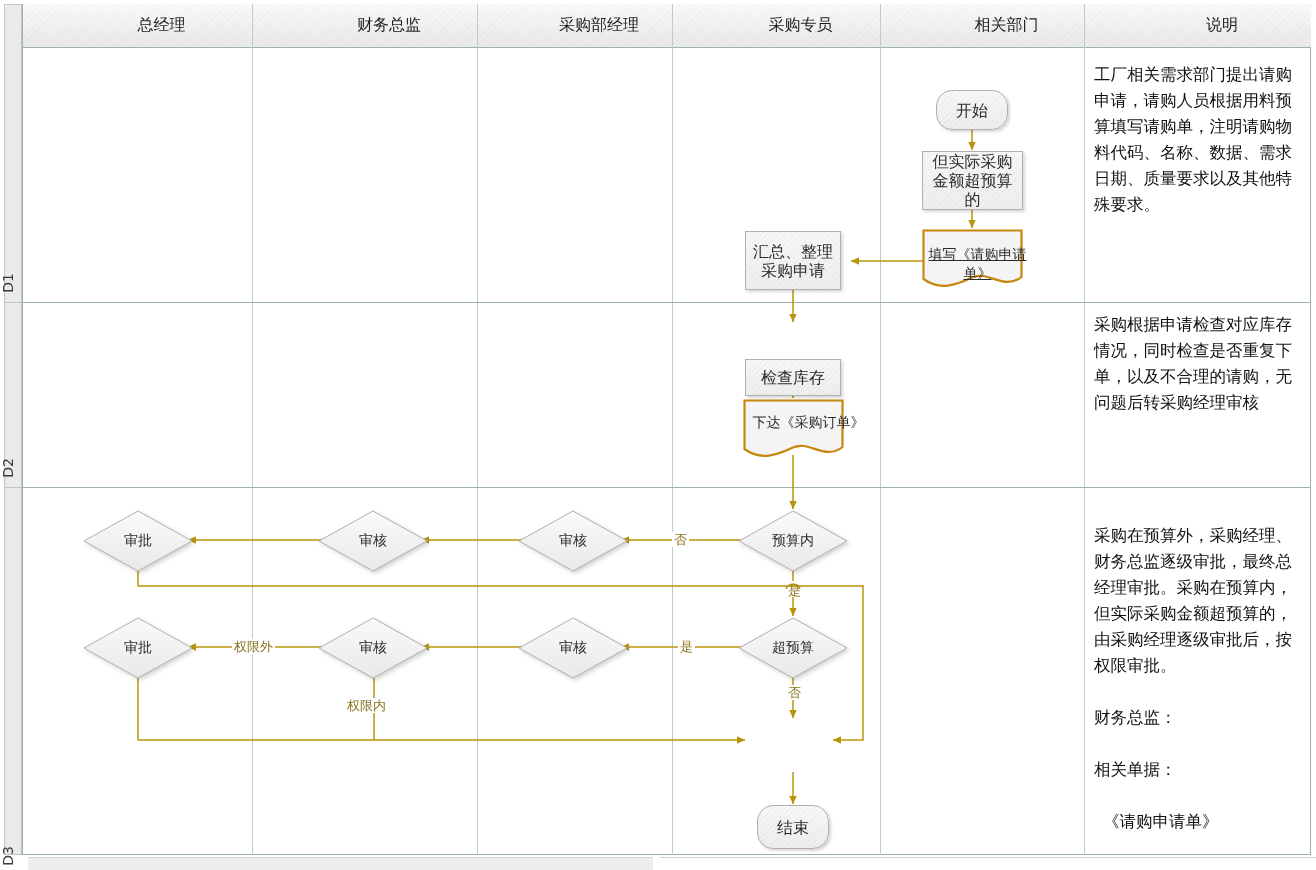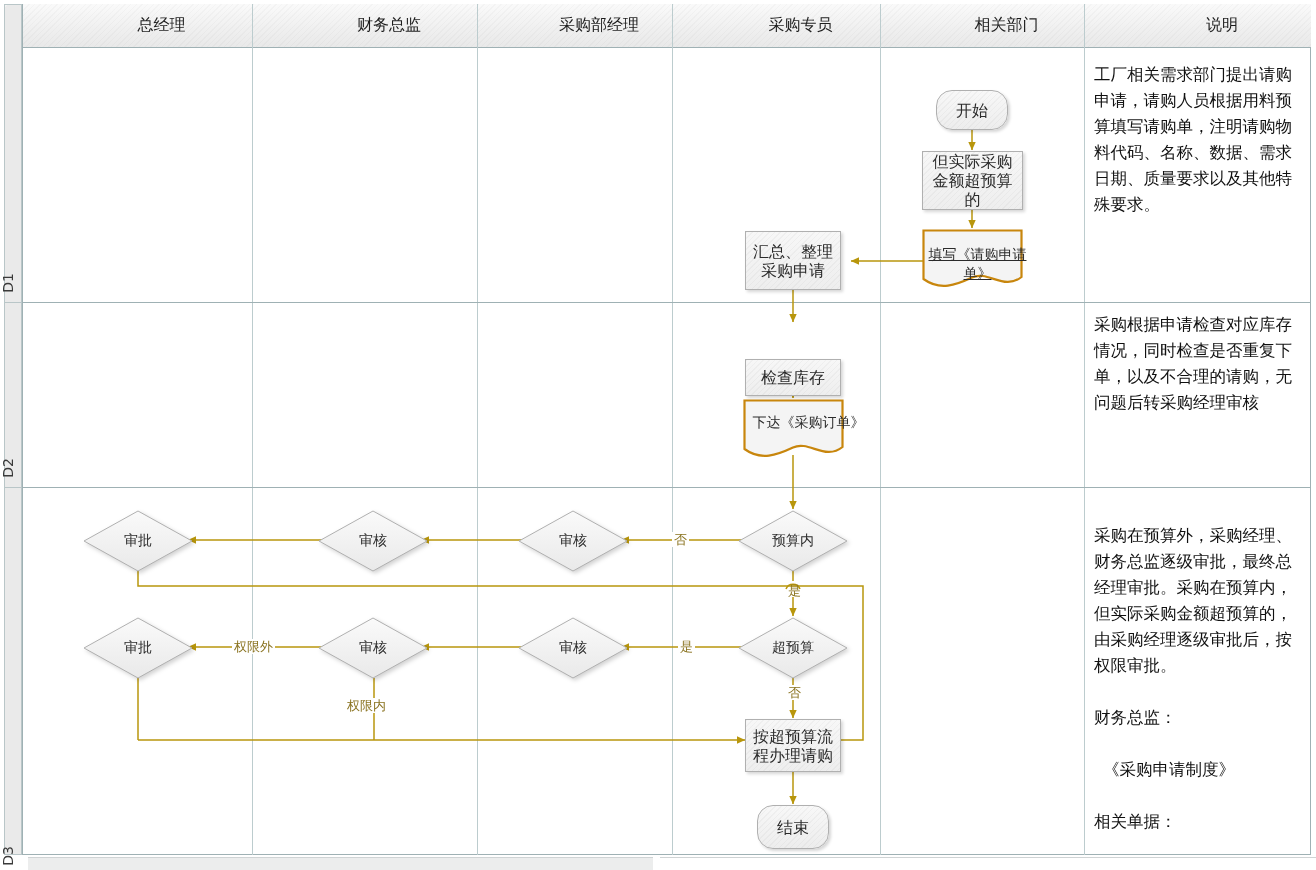--- a/index.html
+++ b/index.html
@@ -117,21 +117,20 @@
 
   <div class="hline" style="top:302px;"></div>
   <div class="hline" style="top:487px;"></div>
 
   <div class="desc" style="top:56px;">工厂相关需求部门提出请购申请，请购人员根据用料预算填写请购单，注明请购物料代码、名称、数据、需求日期、质量要求以及其他特殊要求。</div>
   <div class="desc" style="top:306px;">采购根据申请检查对应库存情况，同时检查是否重复下单，以及不合理的请购，无问题后转采购经理审核</div>
 
   <div class="desc" style="top:491px;">
     <div>采购在预算外，采购经理、财务总监逐级审批，最终总经理审批。采购在预算内，但实际采购金额超预算的，由采购经理逐级审批后，按权限审批。</div>
     <div>财务总监：</div>
-    <div style="padding-left:9px;">《采购申请制度》</div>
     <div>相关单据：</div>
     <div style="padding-left:9px;">《请购申请单》</div>
     
   </div>
 
   <svg id="wires">
     <defs>
       <marker id="ah" markerWidth="9" markerHeight="9" refX="8.4" refY="4.5" orient="auto" markerUnits="userSpaceOnUse">
         <path d="M0,0.6 L8.6,4.5 L0,8.4 z" fill="#b8960c"></path>
       </marker>
@@ -264,21 +263,20 @@
     <div class="diamond-txt">审核</div>
   </div>
 
   <div class="diamond-wrap" style="left:83px;top:617px;width:110px;height:62px;">
     <svg width="110" height="62">
       <polygon points="55,1 109,31 55,61 1,31" fill="url(#dg)" stroke="#b0b0b0" stroke-width="1" style="filter:drop-shadow(2px 2px 2px rgba(0,0,0,0.18))"></polygon>
     </svg>
     <div class="diamond-txt">审批</div>
   </div>
 
-  <div class="node proc" style="left:745px;top:719px;width:96px;height:53px;padding:0 4px;">按超预算流程办理请购</div>
 
   <div class="node term" style="left:757px;top:805px;width:72px;height:44px;">结束</div>
 
   <div class="elabel" style="left:672px;top:532px;">否</div>
   <div class="elabel" style="left:786px;top:583px;background:transparent;">是</div>
   <div class="elabel" style="left:678px;top:639px;">是</div>
   <div class="elabel" style="left:786px;top:685px;">否</div>
   <div class="elabel" style="left:232px;top:639px;">权限外</div>
   <div class="elabel" style="left:345px;top:698px;">权限内</div>
 

